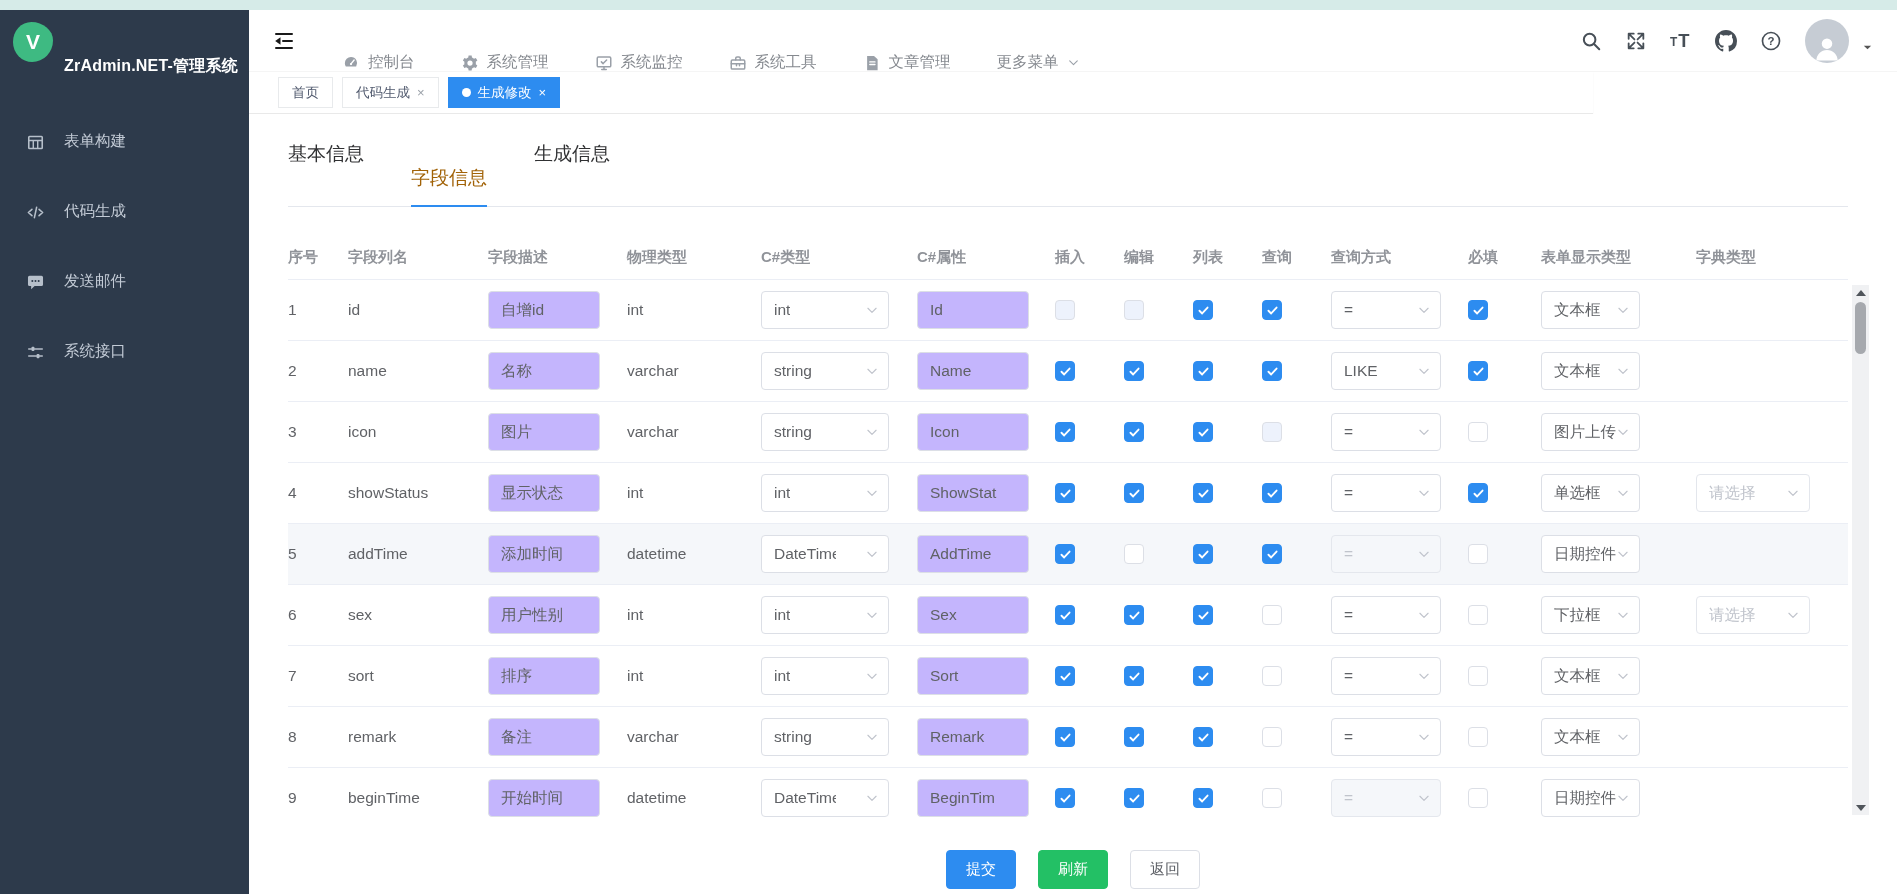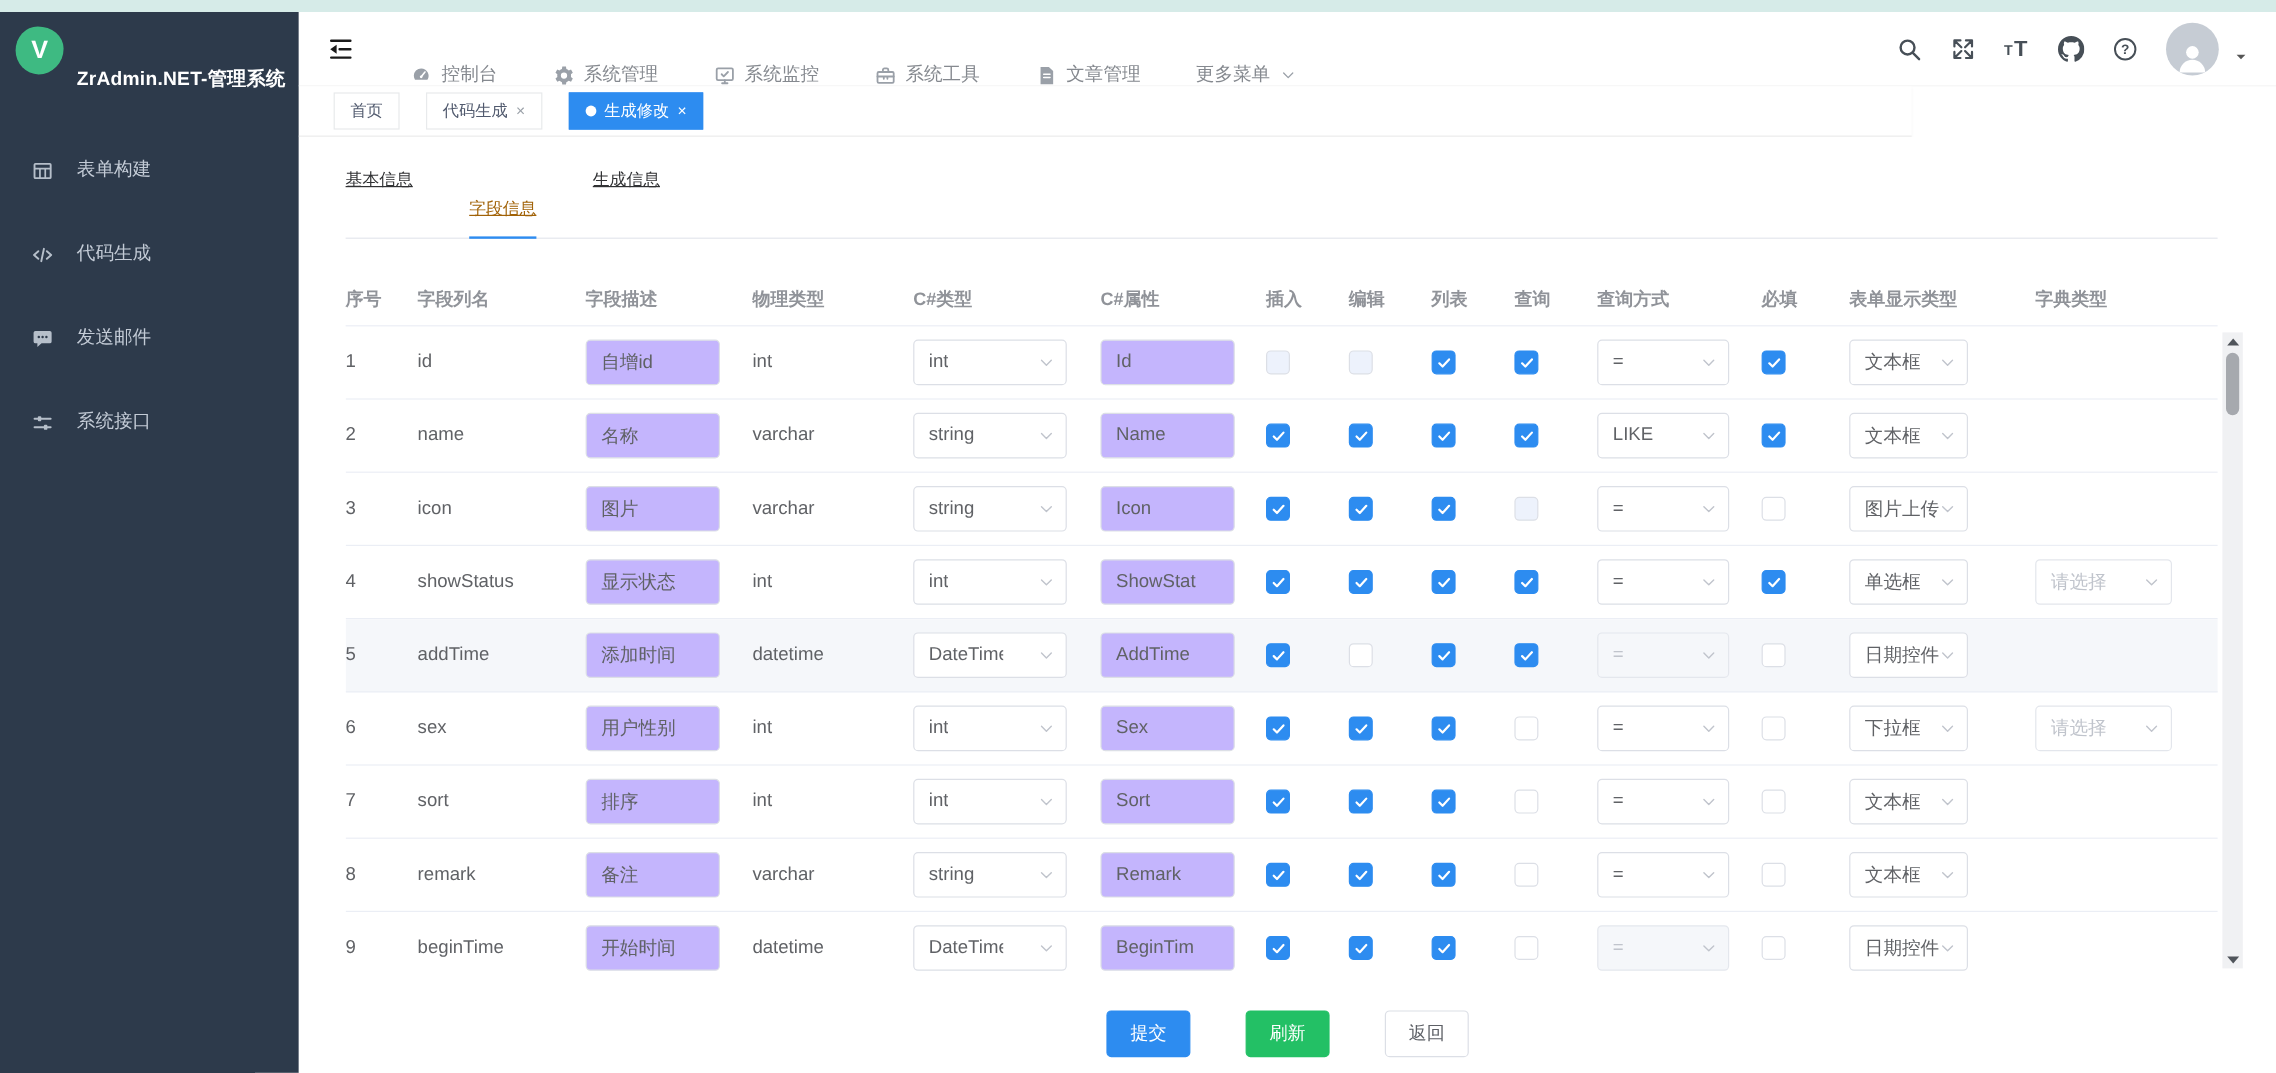--- a/index.html
+++ b/index.html
@@ -31,32 +31,32 @@
 
   .header-right { margin-left:auto; display:flex; align-items:center; gap:23px; padding-right:24px; }
   .hicon { width:22px; height:22px; color:#474f57; cursor:pointer; display:flex; align-items:center; justify-content:center; }
   .hicon svg { width:22px; height:22px; }
   .avatar { width:44px; height:44px; border-radius:50%; background:#c6ccd4; display:flex; align-items:flex-end; justify-content:center; overflow:hidden; cursor:pointer; }
   .avatar svg { width:30px; height:30px; }
   .avatar-caret { color:#555; display:flex; margin-left:-10px; margin-top:14px; cursor:pointer; }
   .avatar-caret svg { width:11px; height:11px; }
 
   
-  .tagbar { position:absolute; left:249px; top:72px; width:1344px; height:42px; background:#fff; border-bottom:1px solid #e9e9e9; box-shadow:0 1px 2px rgba(0,0,0,0.04); display:flex; align-items:center; padding-left:29px; gap:22px; }
+  .tagbar { position:absolute; left:249px; top:72px; width:1344px; height:42px; background:#fff; border-bottom:1px solid #e9e9e9; box-shadow:0 1px 2px rgba(0,0,0,0.04); display:flex; align-items:center; padding-left:29px; gap:9px; }
   .tag { height:31px; border:1px solid #e8eaec; background:#fff; color:#515a6e; font-size:13.5px; padding:0 13px; display:flex; align-items:center; gap:7px; cursor:pointer; }
   .tag .dot { width:9px; height:9px; border-radius:50%; background:#fff; display:none; }
   .tag .close { font-size:13px; color:#9aa0a8; cursor:pointer; line-height:1; }
   .tag.active { background:#2d8cf0; border-color:#2d8cf0; color:#fff; }
   .tag.active .dot { display:block; }
   .tag.active .close { color:#fff; }
 
   
   .content { position:absolute; left:249px; top:114px; width:1648px; height:780px; background:#fff; }
   .tabs { margin:27px 49px 0 39px; border-bottom:1px solid #e4e7ed; display:flex; }
-  .tab { margin-right:47px; padding-bottom:15px; font-size:14px; color:#303133; position:relative; cursor:pointer;text-decoration:underline; }
+  .tab { margin-right:47px; padding-bottom:15px; font-size:19px; color:#303133; position:relative; cursor:pointer; }
   .tab.active { color:#a16207;margin-top:24px; }
   .tab.active::after { content:""; position:absolute; left:0; right:0; bottom:-1px; height:2px; background:#2d8cf0; }
 
   
   .table-wrap { position:relative; margin:28px 0 0 39px; width:1584px; }
   .trow { display:grid; grid-template-columns:60px 140px 139px 134px 156px 138px 69px 69px 69px 69px 137px 73px 155px 152px; align-items:center; width:1560px; }
   .thead { height:45px; border-bottom:1px solid #ebeef5; color:#909399; font-weight:bold; font-size:15px; }
   .tbody { height:543px; overflow:hidden; }
   .rrow { height:61px; border-bottom:1px solid #ebeef5; color:#606266; font-size:15.5px; }
   .rrow.hl { background:#f5f7fa; }
@@ -81,21 +81,21 @@
 
   
   .vscroll { position:absolute; left:1564px; top:50px; width:17px; height:530px; background:#f0f1f3; }
   .vs-up, .vs-down { position:absolute; left:0; width:17px; height:15px; display:flex; align-items:center; justify-content:center; cursor:pointer; }
   .vs-up { top:0; } .vs-down { bottom:0; }
   .vs-up::after { content:""; border-left:5px solid transparent; border-right:5px solid transparent; border-bottom:6px solid #50555b; }
   .vs-down::after { content:""; border-left:5px solid transparent; border-right:5px solid transparent; border-top:6px solid #50555b; }
   .vs-thumb { position:absolute; left:3px; top:17px; width:11px; height:52px; border-radius:6px; background:#a6a9ae; cursor:pointer; }
 
   
-  .actions { margin-top:27px; display:flex; justify-content:center; gap:46px; }
+  .actions { margin-top:27px; display:flex; justify-content:center; gap:22px; }
   .btn { height:39px; padding:0 19px; border-radius:4px; font-size:15px; border:1px solid transparent; cursor:pointer; font-family:"Liberation Sans","DejaVu Sans",sans-serif; }
   .btn-primary { background:#2d8cf0; border-color:#2d8cf0; color:#fff; }
   .btn-success { background:#23c065; border-color:#23c065; color:#fff; }
   .btn-plain { background:#fff; border-color:#dcdfe6; color:#5d6066; }
 </style>
 </head>
 <body>
 
 <div class="top-strip"></div>
 

